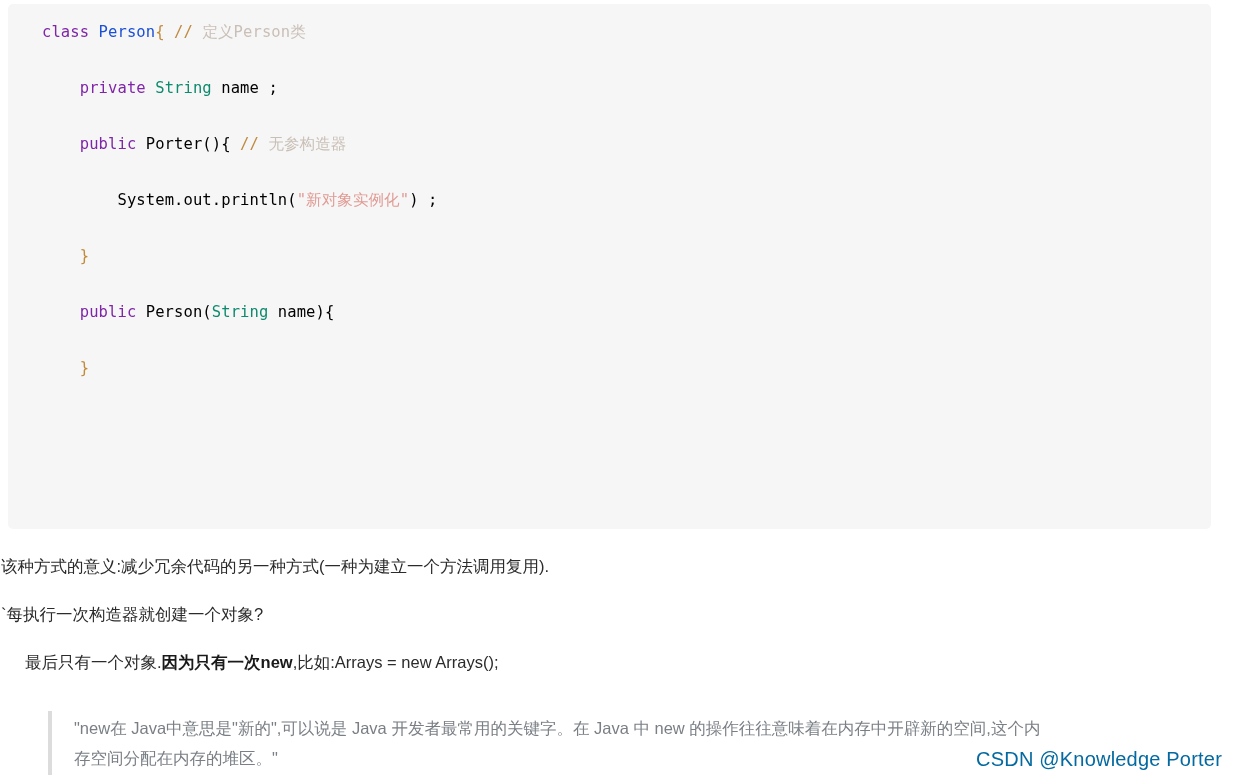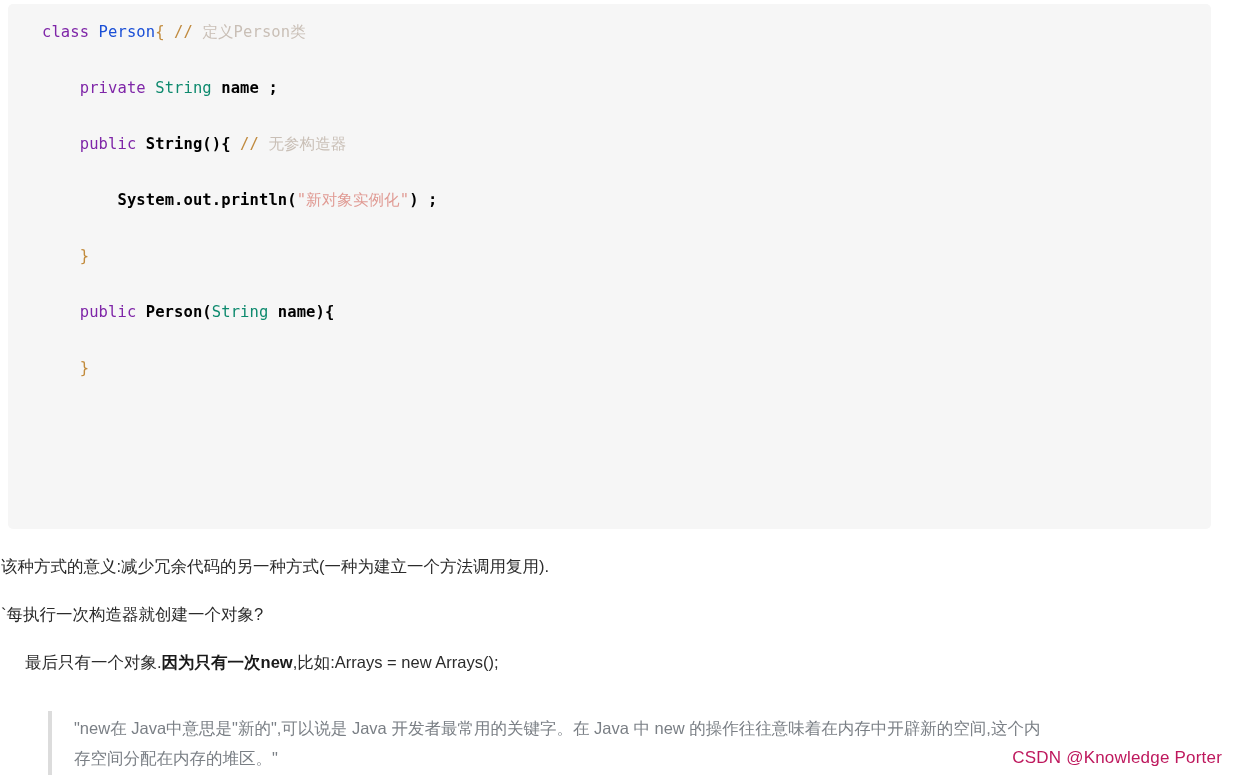--- a/index.html
+++ b/index.html
@@ -42,21 +42,21 @@
 
   
   .kw   { color: #7f26a8; }          
   .typ  { color: #0e8a6e; }          
   .cls  { color: #1a4fd6; }          
   .brc  { color: #c28b3c; }          
   .cmt-slash { color: #c08a3e; }     
   .cmt  { color: #c9bfb6; }          
   .str  { color: #e09b94; }          
   .op   { color: #c0399f; }          
-  .pl   { color: #000000; font-weight: bold; }          
+  .pl   { color: #000000; }          
 
   
   .para {
     position: absolute;
     left: 1px;
     font-size: 16.5px;
     line-height: 24px;
     color: #2b2b2b;
     white-space: nowrap;
   }
@@ -78,33 +78,33 @@
     font-size: 16.5px;
     line-height: 30px;
   }
   .quote-line { display: block; white-space: nowrap; }
 
   
   .watermark {
     position: absolute;
     right: 16px;
     top: 748px;
-    font-size: 17px;
-    color: #be185d;
+    font-size: 20px;
+    color: #0369a1;
     letter-spacing: 0.2px;
     white-space: nowrap;
   }
 </style>
 </head>
 <body>
 
 <div class="code-block">
   <pre class="code-pre"><code id="code-lines"><span class="code-line"><span></span><span class="kw">class</span><span class="pl"> </span><span class="cls">Person</span><span class="brc">{</span><span class="pl"> </span><span class="cmt-slash">//</span><span class="cmt"> 定义Person类</span></span>
 <span class="code-line"><span>    </span><span class="kw">private</span><span class="pl"> </span><span class="typ">String</span><span class="pl"> name ;</span></span>
-<span class="code-line"><span>    </span><span class="kw">public</span><span class="pl"> String(){</span><span class="pl"> </span><span class="cmt-slash">//</span><span class="cmt"> 无参构造器</span></span>
+<span class="code-line"><span>    </span><span class="kw">public</span><span class="pl"> Porter(){</span><span class="pl"> </span><span class="cmt-slash">//</span><span class="cmt"> 无参构造器</span></span>
 <span class="code-line"><span>        </span><span class="pl">System.out.println(</span><span class="str">"新对象实例化"</span><span class="pl">) ;</span></span>
 <span class="code-line"><span>    </span><span class="brc">}</span></span>
 <span class="code-line"><span>    </span><span class="kw">public</span><span class="pl"> Person(</span><span class="typ">String</span><span class="pl"> name){</span></span>
 <span class="code-line"><span>    </span><span class="brc">}</span></span>
 
 
 
 
 
 

